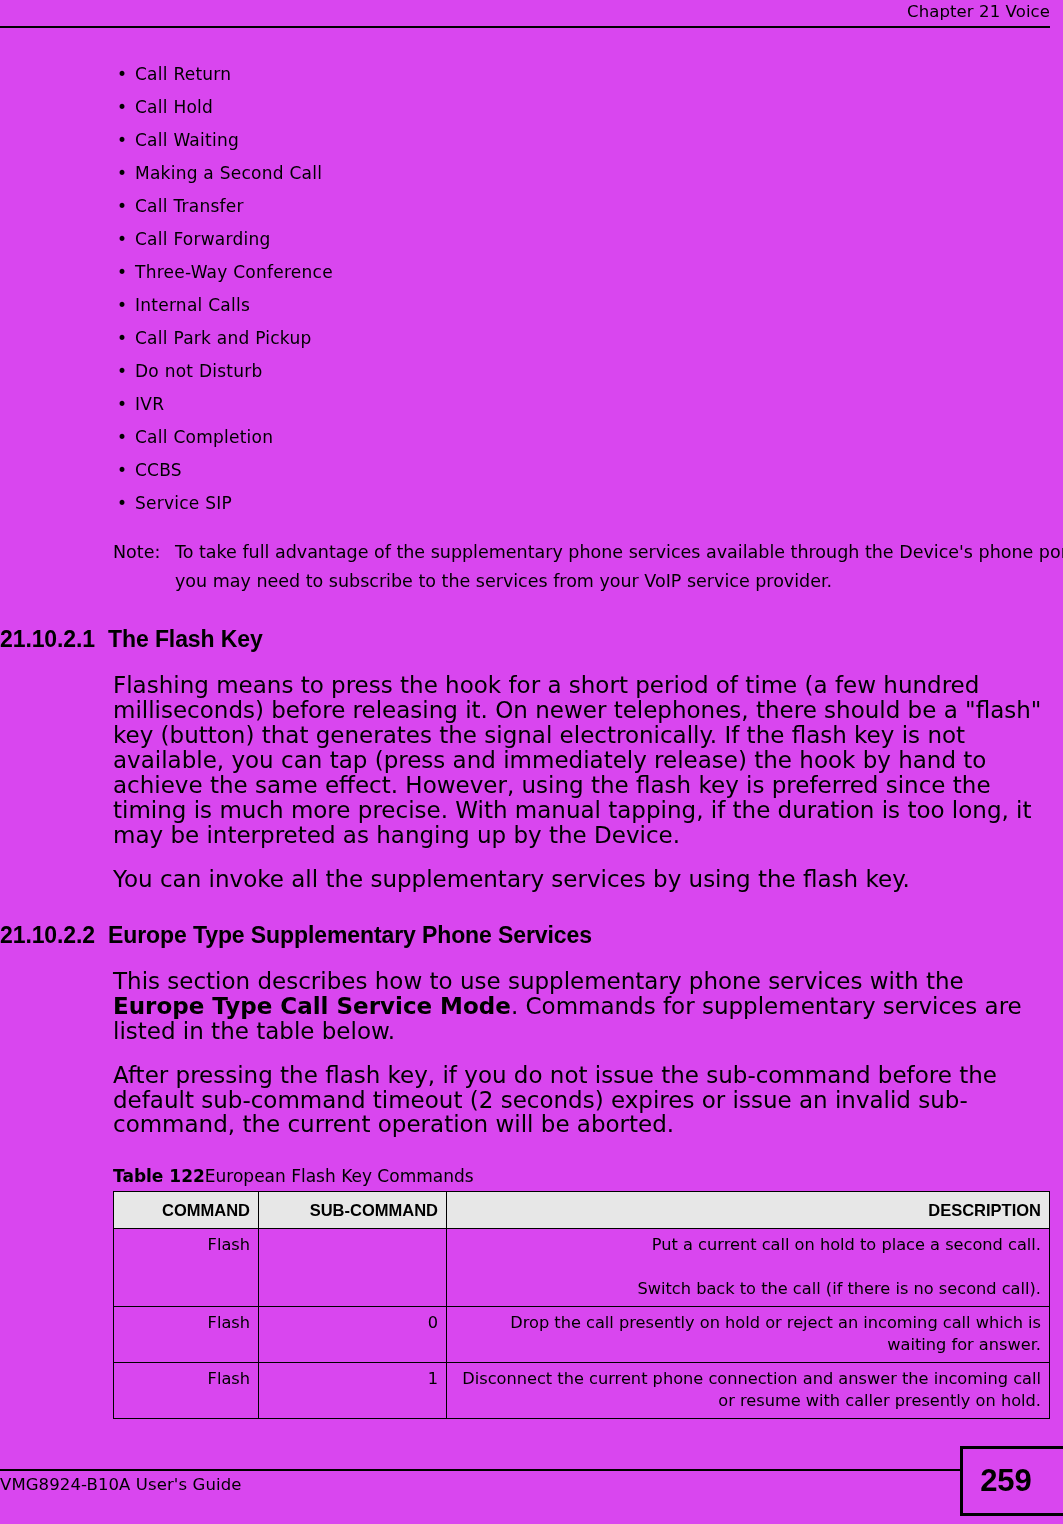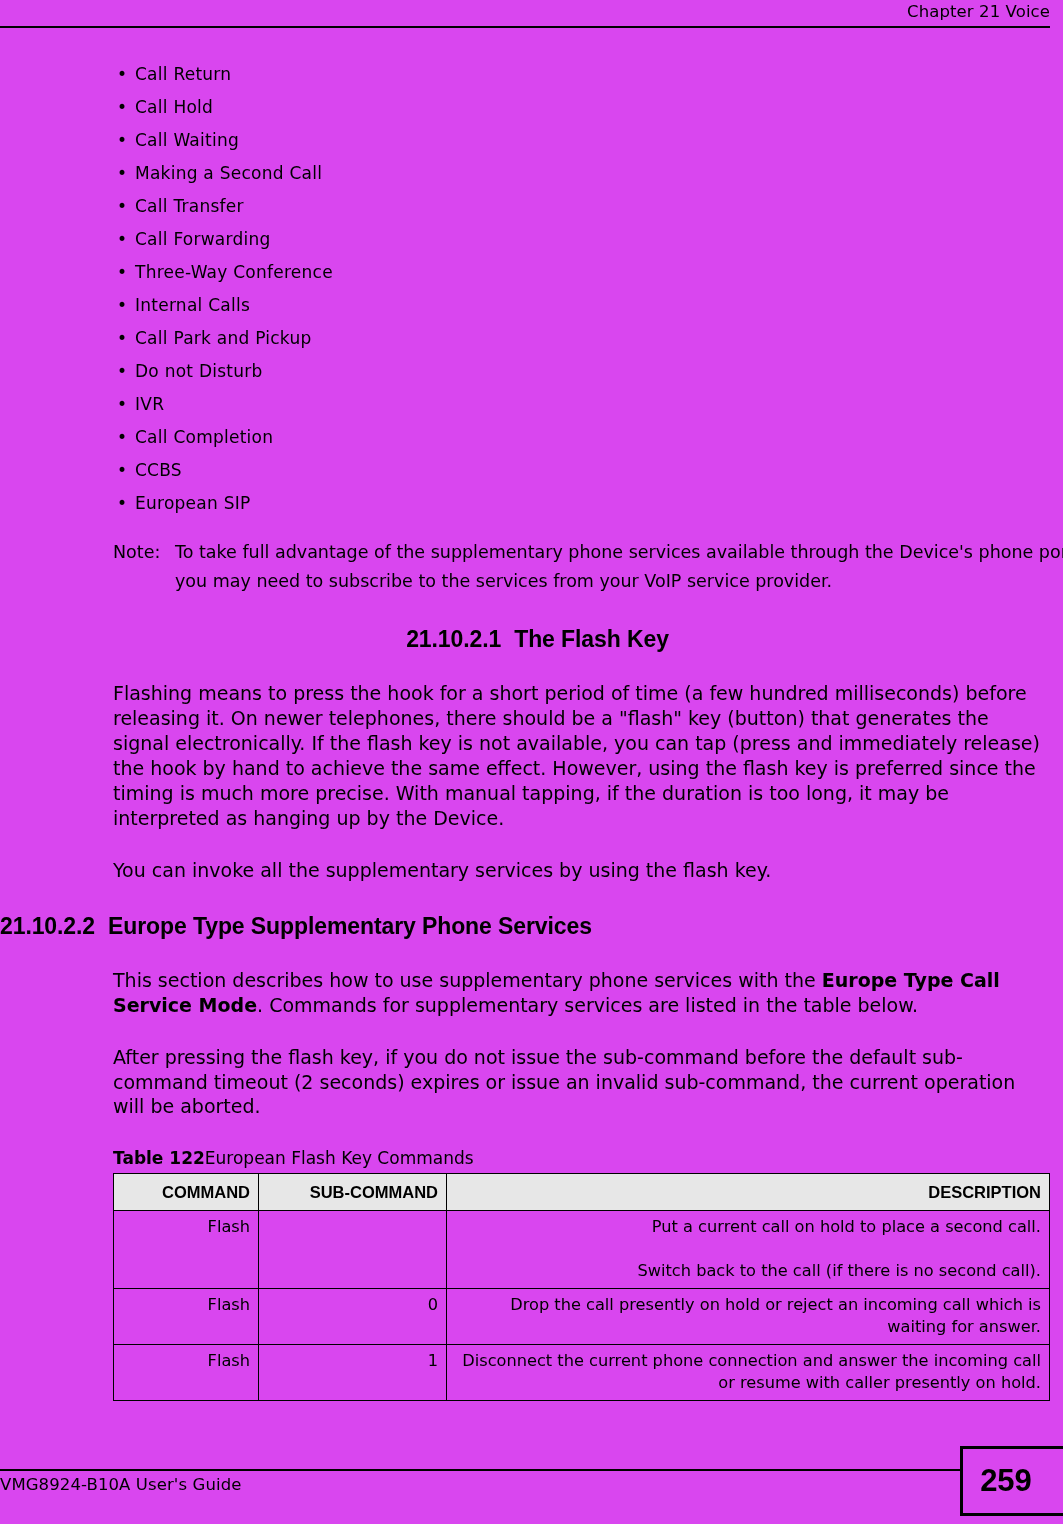--- a/index.html
+++ b/index.html
@@ -96,23 +96,23 @@
     font-size: 23px;
     line-height: 30px;
     font-weight: bold;
     letter-spacing: -0.1px;
   }
   h3.section-heading .heading-num {
     margin-right: 13px;
   }
 
   p.para {
-    margin: 27px 0 0 113px;
+    margin: 19px 0 0 113px;
     width: 932px;
-    font-size: 19px;
+    font-size: 23px;
     line-height: 25px;
   }
   p.para.tight {
     line-height: 24.5px;
   }
   p.para b {
     font-weight: bold;
   }
 
   
@@ -223,29 +223,29 @@
         <li><span class="bullet-dot">•</span><span>Making a Second Call</span></li>
         <li><span class="bullet-dot">•</span><span>Call Transfer</span></li>
         <li><span class="bullet-dot">•</span><span>Call Forwarding</span></li>
         <li><span class="bullet-dot">•</span><span>Three-Way Conference</span></li>
         <li><span class="bullet-dot">•</span><span>Internal Calls</span></li>
         <li><span class="bullet-dot">•</span><span>Call Park and Pickup</span></li>
         <li><span class="bullet-dot">•</span><span>Do not Disturb</span></li>
         <li><span class="bullet-dot">•</span><span>IVR</span></li>
         <li><span class="bullet-dot">•</span><span>Call Completion</span></li>
         <li><span class="bullet-dot">•</span><span>CCBS</span></li>
-        <li><span class="bullet-dot">•</span><span>European SIP</span></li>
+        <li><span class="bullet-dot">•</span><span>Service SIP</span></li>
       </ul>
 
     <div class="note">
       <span class="note-label">Note:</span>
       <span>To take full advantage of the supplementary phone services available through the Device's phone ports, you may need to subscribe to the services from your VoIP service provider.</span>
     </div>
 
-    <h3 class="section-heading" style="margin-left:12px;text-align:center;">
+    <h3 class="section-heading" style="margin-left:0;">
       <span class="heading-num">21.10.2.1</span><span>The Flash Key</span>
     </h3>
 
     <p class="para">Flashing means to press the hook for a short period of time (a few hundred milliseconds) before releasing it. On newer telephones, there should be a "flash" key (button) that generates the signal electronically. If the flash key is not available, you can tap (press and immediately release) the hook by hand to achieve the same effect. However, using the flash key is preferred since the timing is much more precise. With manual tapping, if the duration is too long, it may be interpreted as hanging up by the Device.</p>
     <p class="para">You can invoke all the supplementary services by using the flash key.</p>
 
     <h3 class="section-heading">
       <span class="heading-num">21.10.2.2</span><span>Europe Type Supplementary Phone Services</span>
     </h3>
 

